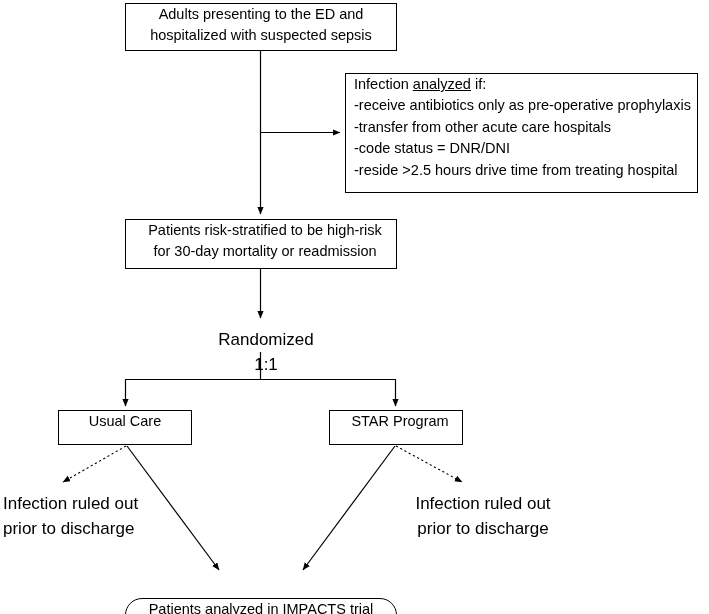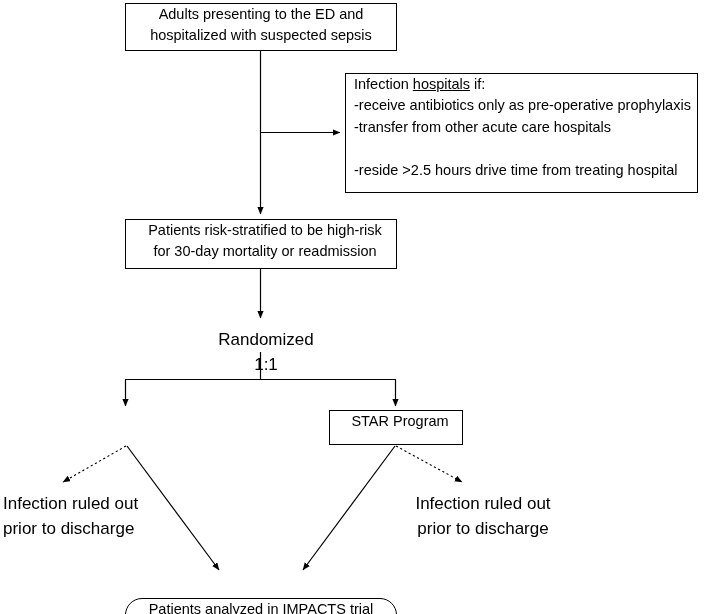--- a/index.html
+++ b/index.html
@@ -106,30 +106,33 @@
 
     <line x1="395" y1="446" x2="303" y2="570" stroke="#000000" stroke-width="1.2" marker-end="url(#arrow)"></line>
   </svg>
 
   <div class="node" id="node-intake">
     <span class="node-text">Adults presenting to the ED and
 hospitalized with suspected sepsis</span>
   </div>
 
   <div class="node" id="node-excluded">
-    <span class="node-text"><span>Infection </span><span class="u">hospitals</span><span> if:</span><br><span>-receive antibiotics only as pre-operative prophylaxis</span><br><span>-transfer from other acute care hospitals</span><br><br><span>-reside &gt;2.5 hours drive time from treating hospital</span><br></span>
+    <span class="node-text"><span>Infection </span><span class="u">analyzed</span><span> if:</span><br><span>-receive antibiotics only as pre-operative prophylaxis</span><br><span>-transfer from other acute care hospitals</span><br><span>-code status = DNR/DNI</span><br><span>-reside &gt;2.5 hours drive time from treating hospital</span><br></span>
   </div>
 
   <div class="node" id="node-riskstrat">
     <span class="node-text">Patients risk-stratified to be high-risk
 for 30-day mortality or readmission</span>
   </div>
 
   <div class="plain" id="label-randomized">Randomized 1:1</div>
 
+  <div class="node" id="node-usual">
+    <span class="node-text">Usual Care</span>
+  </div>
 
   <div class="node" id="node-star">
     <span class="node-text">STAR Program</span>
   </div>
 
   <div class="plain" id="note-left">Infection ruled out
 prior to discharge</div>
 
   <div class="plain" id="note-right">Infection ruled out
 prior to discharge</div>

